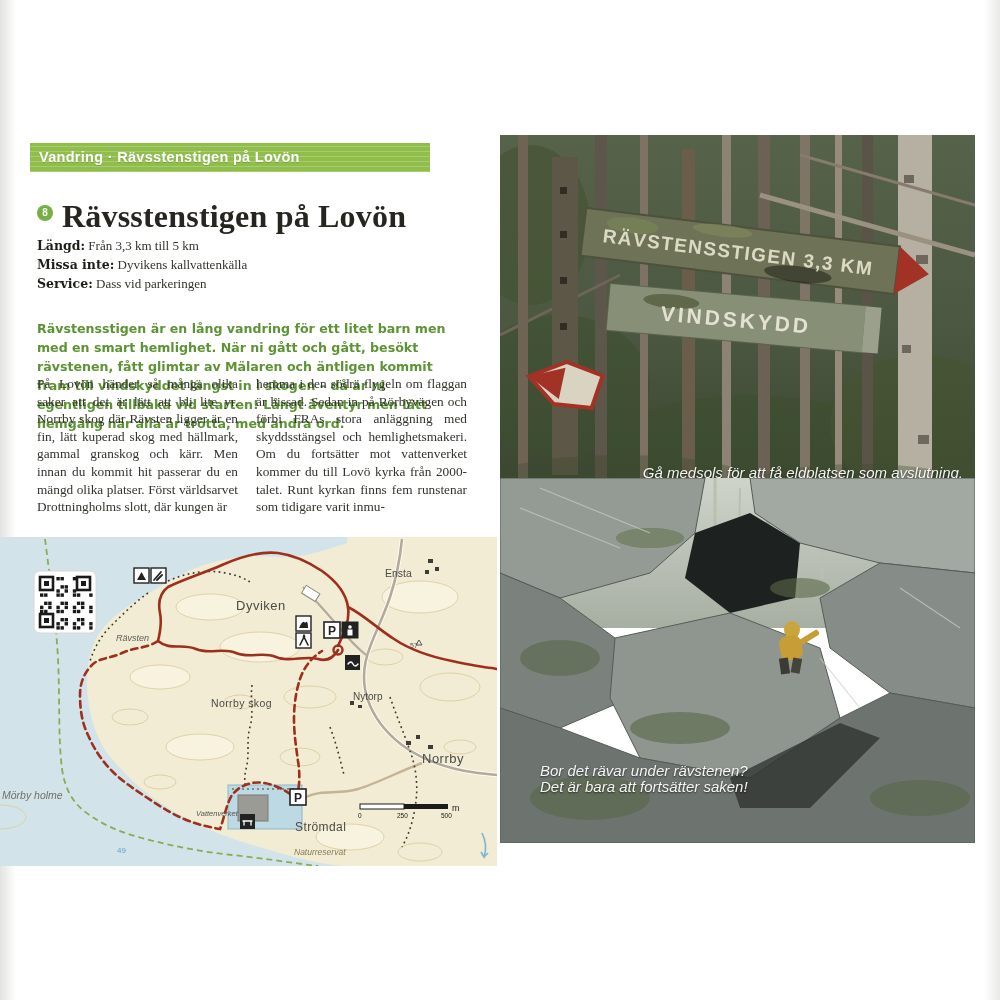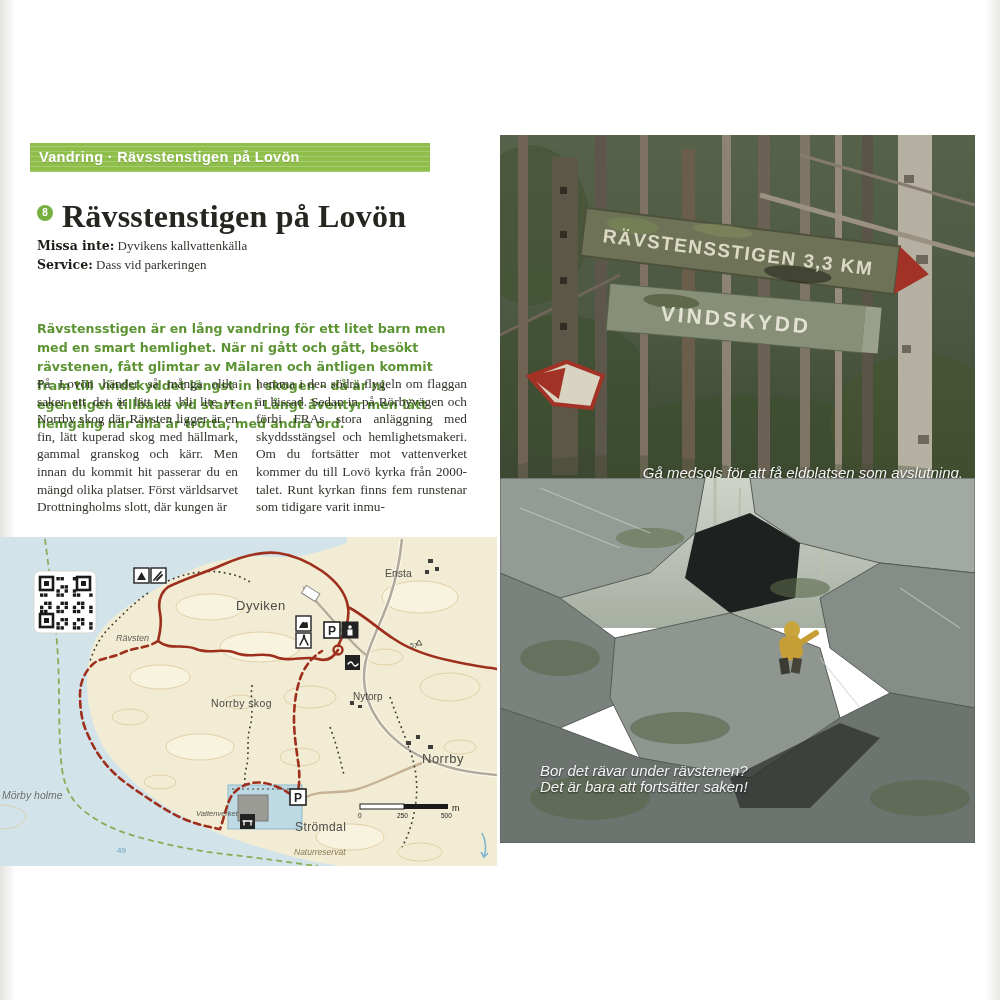--- a/index.html
+++ b/index.html
@@ -58,20 +58,21 @@
   <div class="edge right"></div>
 
   <div class="kicker">Vandring · Rävsstenstigen på Lovön</div>
 
   <div class="title-row">
     <span class="num-badge">8</span>
     <span class="page-title">Rävsstenstigen på Lovön</span>
   </div>
 
   <div class="meta">
+    <div><b>Längd:</b><span> Från 3,3 km till 5 km</span></div>
     <div><b>Missa inte:</b><span> Dyvikens kallvattenkälla</span></div>
     <div><b>Service:</b><span> Dass vid parkeringen</span></div>
   </div>
 
   <div class="intro">Rävstensstigen är en lång vandring för ett litet barn men med en smart hemlighet. När ni gått och gått, besökt rävstenen, fått glimtar av Mälaren och äntligen kommit fram till vindskyddet längst in i skogen – då är ni egentligen tillbaka vid starten! Långt äventyr men lätt hemgång när alla är trötta, med andra ord.</div>
 
   <div class="bodycol" id="col1">På Lovön händer så många olika saker att det är lätt att bli lite yr. Norrby skog där Rävsten ligger är en fin, lätt kuperad skog med hällmark, gammal granskog och kärr. Men innan du kommit hit passerar du en mängd olika platser. Först världsarvet Drottningholms slott, där kungen är</div>
   <div class="bodycol" id="col2">hemma i den södra flygeln om flaggan är hissad. Sedan in på Rörbyvägen och förbi FRAs stora anläggning med skyddsstängsel och hemlighetsmakeri. Om du fortsätter mot vattenverket kommer du till Lovö kyrka från 2000-talet. Runt kyrkan finns fem runstenar som tidigare varit inmu-</div>
 
   <div class="map-wrap">

